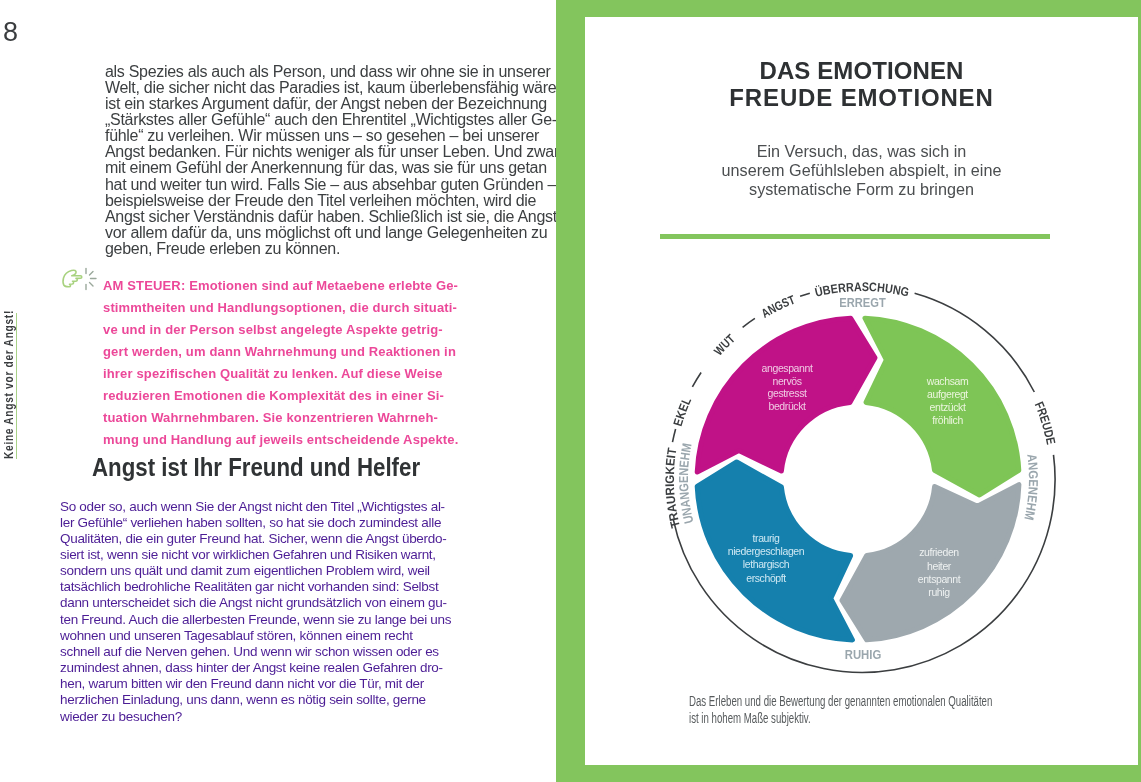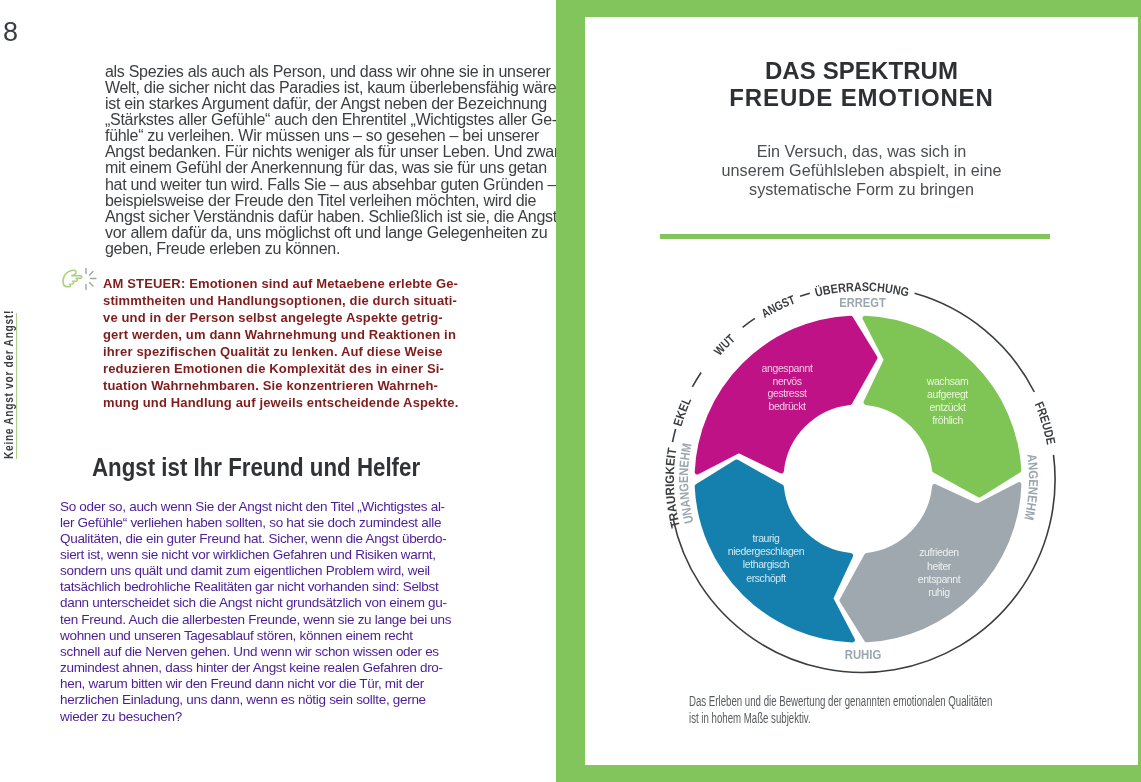--- a/index.html
+++ b/index.html
@@ -36,21 +36,21 @@
   </g>
   <g fill="none" stroke="#9aa89b" stroke-width="1.4" stroke-linecap="round">
     <path d="M26,1.5 L26,6.5"></path>
     <path d="M29.5,8 L33,4.5"></path>
     <path d="M30.5,11.5 L36,11.5"></path>
     <path d="M29.5,15.5 L33,19"></path>
     <path d="M26,17.5 L26,22.5"></path>
   </g>
 </svg>
 
-<div class="abs" id="p2" style="left:103px;top:274.5px;font-size:13px;font-weight:700;letter-spacing:0.15px;line-height:17px;color:#7f1d1d;white-space:nowrap;">
+<div class="abs" id="p2" style="left:103px;top:274.5px;font-size:13px;font-weight:700;letter-spacing:0.15px;line-height:22px;color:#ec4899;white-space:nowrap;">
 AM STEUER: Emotionen sind auf Metaebene erlebte Ge-<br>
 stimmtheiten und Handlungsoptionen, die durch situati-<br>
 ve und in der Person selbst angelegte Aspekte getrig-<br>
 gert werden, um dann Wahrnehmung und Reaktionen in<br>
 ihrer spezifischen Qualität zu lenken. Auf diese Weise<br>
 reduzieren Emotionen die Komplexität des in einer Si-<br>
 tuation Wahrnehmbaren. Sie konzentrieren Wahrneh-<br>
 mung und Handlung auf jeweils entscheidende Aspekte.
 </div>
 
@@ -70,21 +70,21 @@
 zumindest ahnen, dass hinter der Angst keine realen Gefahren dro-<br>
 hen, warum bitten wir den Freund dann nicht vor die Tür, mit der<br>
 herzlichen Einladung, uns dann, wenn es nötig sein sollte, gerne<br>
 wieder zu besuchen?
 </div>
 
 <div class="abs" style="left:556px;top:0;width:585px;height:782px;background:#83c55d;"></div>
 <div class="abs" style="left:585px;top:17px;width:553px;height:748px;background:#ffffff;"></div>
 
 <div class="abs" style="left:585px;top:56.5px;width:553px;text-align:center;font-size:24px;font-weight:700;color:#2e3133;line-height:27.5px;">
-<span style="letter-spacing:0.1px;">DAS SPEKTRUM</span><br>
+<span style="letter-spacing:0.1px;">DAS EMOTIONEN</span><br>
 <span style="letter-spacing:0.85px;">FREUDE EMOTIONEN</span>
 </div>
 
 <div class="abs" style="left:585px;top:142px;width:553px;text-align:center;font-size:16.2px;color:#4b4e50;line-height:18.8px;">
 Ein Versuch, das, was sich in<br>
 unserem Gefühlsleben abspielt, in eine<br>
 systematische Form zu bringen
 </div>
 
 <div class="abs" style="left:660px;top:234px;width:390px;height:5px;background:#83c55d;"></div>

